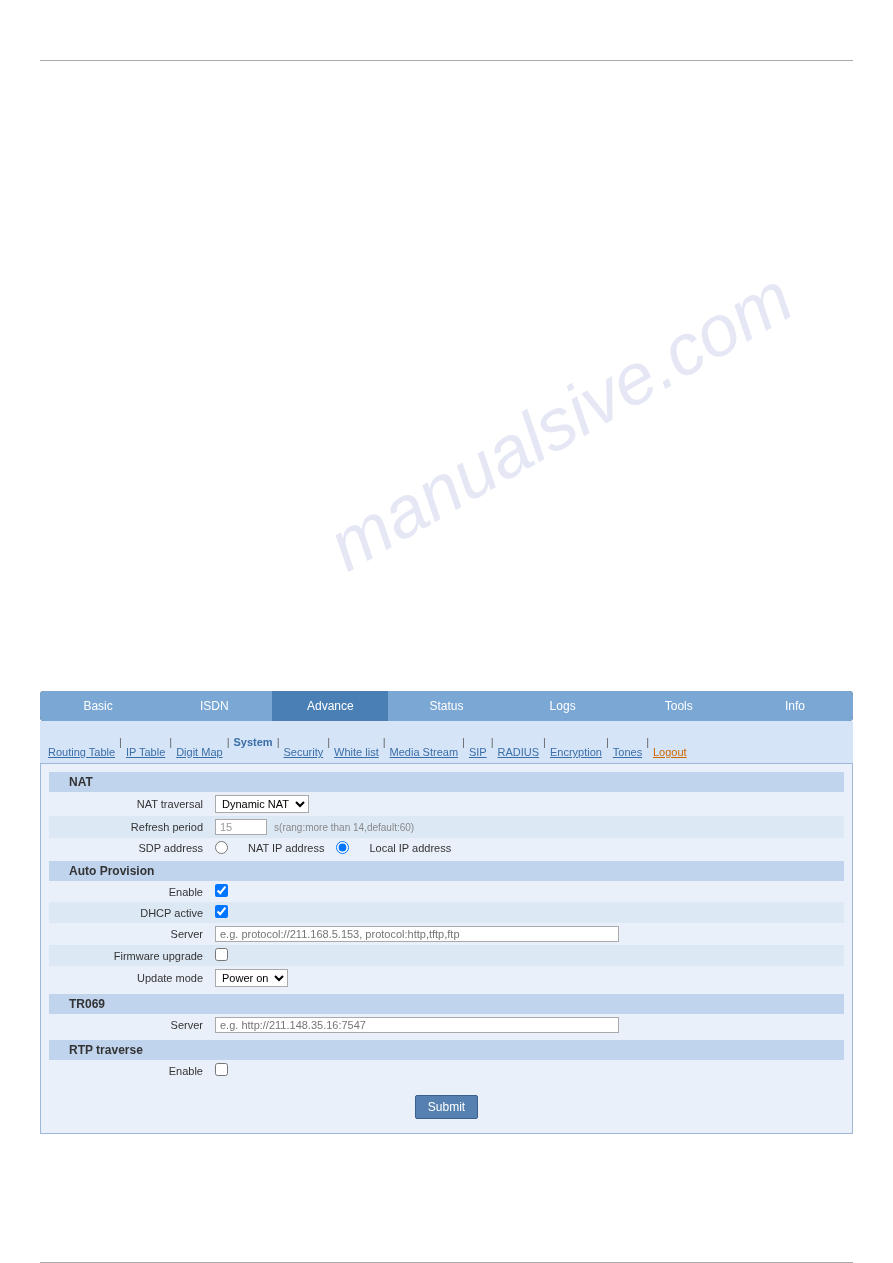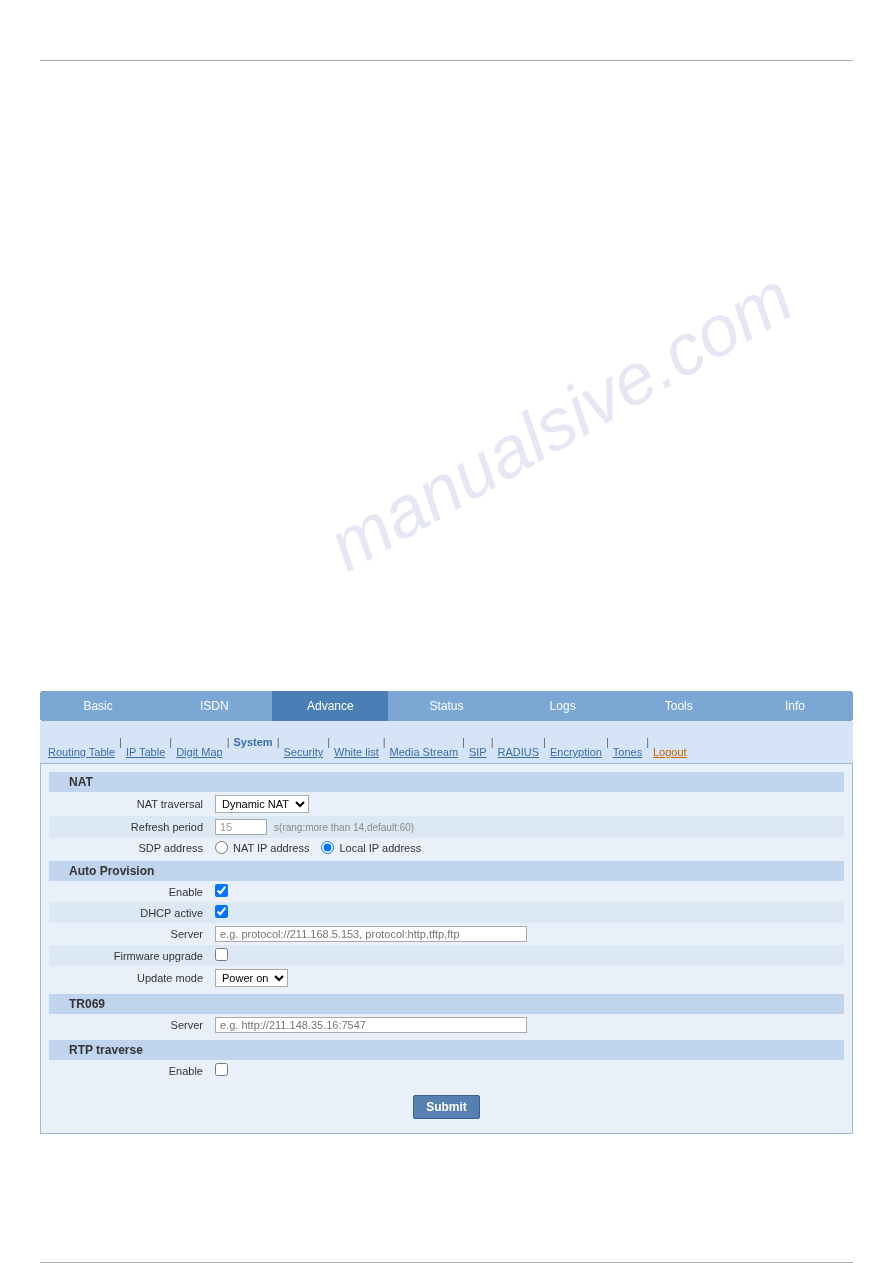--- a/index.html
+++ b/index.html
@@ -127,52 +127,51 @@
       border: 1px solid #aaa;
       padding: 1px 2px;
       background: #fff;
     }
 
     .form-table input[type="text"] {
       font-size: 11px;
       border: 1px solid #aaa;
       padding: 1px 4px;
       background: #fff;
-      width: 312px;
+      width: 404px;
       color: #999;
     }
 
     .form-table input[type="text"].narrow {
       width: 52px;
     }
 
     .hint-text {
       color: #888;
       font-size: 10px;
       margin-left: 4px;
     }
 
     .radio-group { display: flex; align-items: center; gap: 12px; }
-    .radio-group label { display: flex; align-items: center; gap: 5px; font-size: 11px; cursor: pointer; }
+    .radio-group label { display: flex; align-items: center; gap: 20px; font-size: 11px; cursor: pointer; }
 
     .submit-row {
       text-align: center;
       margin-top: 8px;
       padding: 6px;
     }
 
     .submit-btn {
       background: #5580b0;
       color: #fff;
       border: 1px solid #3a6090;
       padding: 4px 12px;
       font-size: 12px;
       cursor: pointer;
       border-radius: 2px;
-      font-weight: bold;
     }
 
     .row-bg { background: #eaf0fa; }
     .row-bg-alt { background: #dde8f5; }
   </style>
 </head>
 <body>
 
 <div class="page-wrapper">
 

